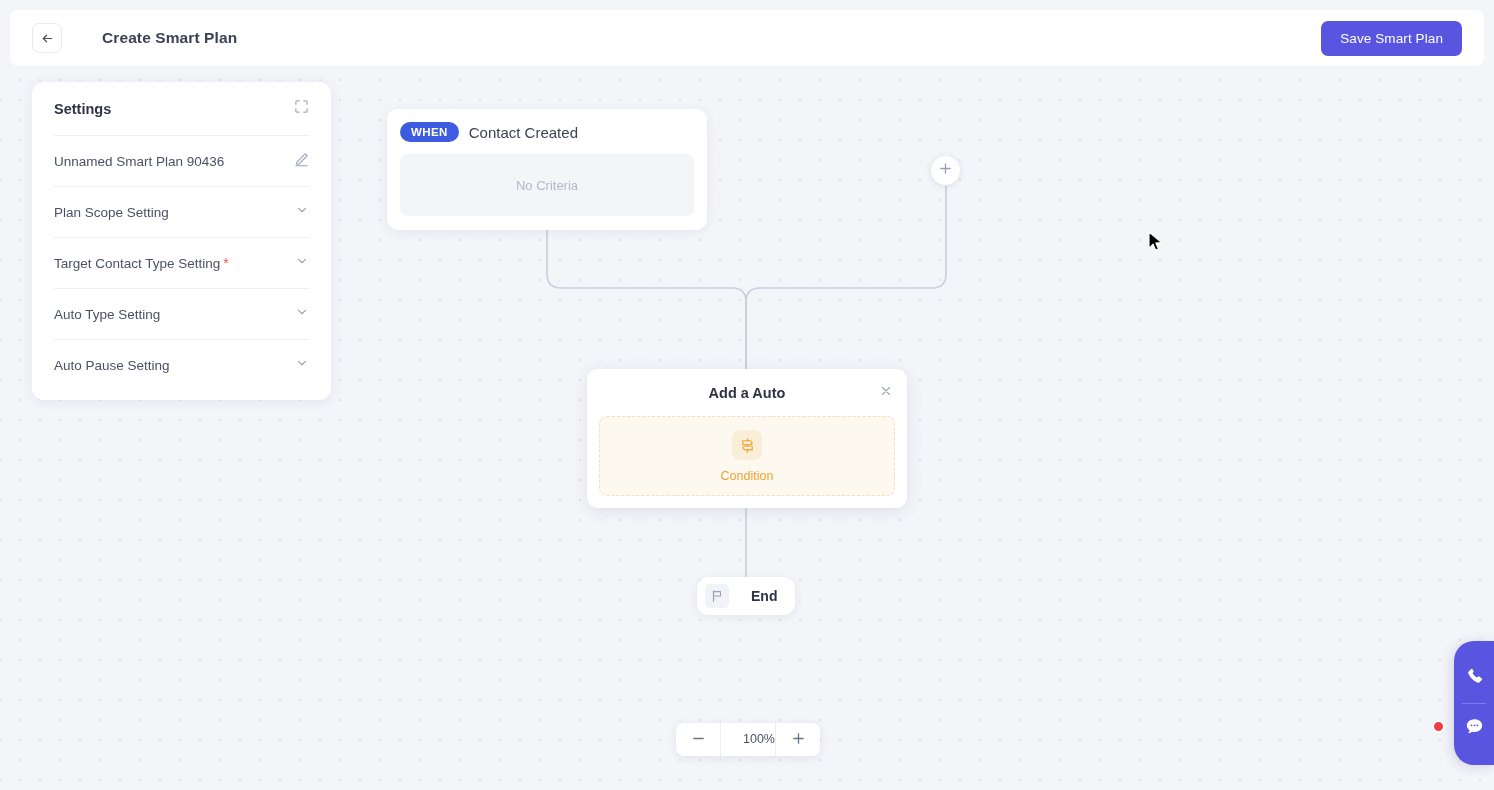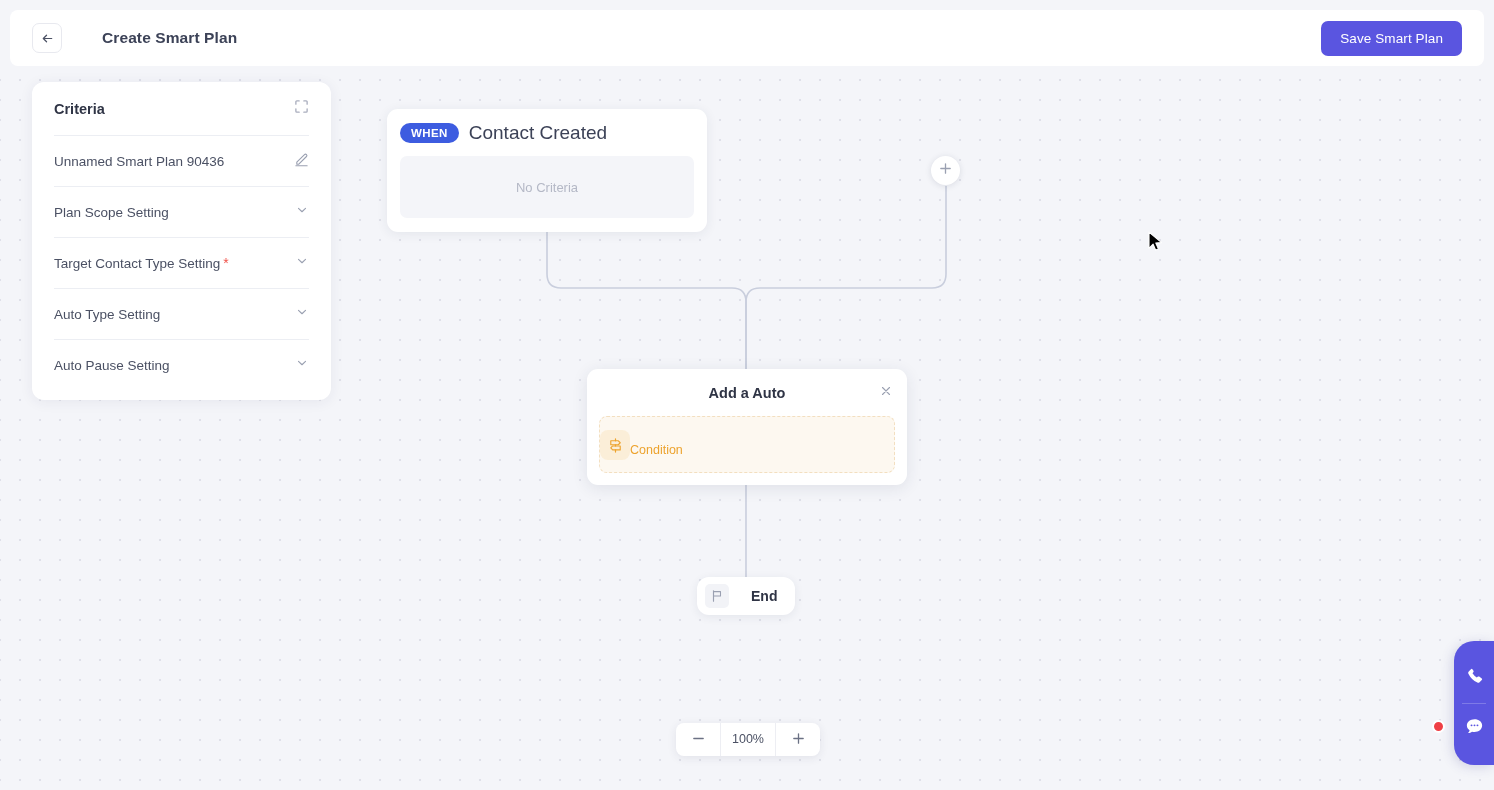--- a/index.html
+++ b/index.html
@@ -121,21 +121,21 @@
   .trigger-head { display: flex; align-items: center; gap: 10px; }
   .when-pill {
     background: #3d5ce0;
     color: #fff;
     font-size: 11.5px;
     font-weight: 700;
     letter-spacing: .4px;
     padding: 4px 11px;
     border-radius: 11px;
   }
-  .trigger-name { font-size: 19px; color: #3c4257; font-weight: 500; }
+  .trigger-name { font-size: 15px; color: #3c4257; font-weight: 500; }
   .criteria-box {
     margin-top: 12px;
     height: 62px;
     background: #f4f5f9;
     border-radius: 7px;
     display: flex; align-items: center; justify-content: center;
     font-size: 13px;
     color: #b4b8c6;
   }
 
@@ -174,21 +174,21 @@
   }
   .close-icon {
     position: absolute; right: 2px; top: 2px;
     cursor: pointer; display: block;
   }
   .choices { display: flex; gap: 10px; margin-top: 12px; }
   .choice {
     flex: 1;
     border-radius: 8px;
     padding: 13px 0 12px 0;
-    display: flex; align-items: center;
+    display: flex; flex-direction: column; align-items: center;
     cursor: pointer;
   }
   .choice .chip {
     width: 30px; height: 30px;
     border-radius: 8px;
     display: flex; align-items: center; justify-content: center;
   }
   .choice .ctext { margin-top: 9px; font-size: 12.5px; }
   .choice-condition {
     background: #fdf8f0;
@@ -235,21 +235,21 @@
     display: flex; align-items: center;
     z-index: 25;
   }
   .zoom-btn {
     width: 44px; height: 100%;
     display: flex; align-items: center; justify-content: center;
     cursor: pointer;
     background: none; border: none;
   }
   .zoom-val {
-    flex: 1; text-align: center;
+    flex: 1; text-align: right;
     font-size: 12.5px;
     color: #4b5164;
     border-left: 1px solid #edeef3;
     border-right: 1px solid #edeef3;
     line-height: 33px;
     height: 100%;
     cursor: default;
   }
 
   
@@ -301,21 +301,21 @@
         <path d="M12.5 8H3.5M3.5 8L7 4.5M3.5 8L7 11.5" stroke="#4b5164" stroke-width="1.3" stroke-linecap="round" stroke-linejoin="round"></path>
       </svg>
     </span>
   </div>
   <div class="page-title">Create Smart Plan</div>
   <button class="save-btn">Save Smart Plan</button>
 </div>
 
 <div class="settings-panel">
   <div class="settings-head">
-    <span class="title">Criteria</span>
+    <span class="title">Settings</span>
     <span class="collapse-icon">
       <svg width="15" height="15" viewBox="0 0 16 16" fill="none">
         <path d="M2 5.5V3a1 1 0 0 1 1-1h2.5" stroke="#a9adbd" stroke-width="1.4" stroke-linecap="round"></path>
         <path d="M14 5.5V3a1 1 0 0 0-1-1h-2.5" stroke="#a9adbd" stroke-width="1.4" stroke-linecap="round"></path>
         <path d="M2 10.5V13a1 1 0 0 0 1 1h2.5" stroke="#a9adbd" stroke-width="1.4" stroke-linecap="round"></path>
         <path d="M14 10.5V13a1 1 0 0 1-1 1h-2.5" stroke="#a9adbd" stroke-width="1.4" stroke-linecap="round"></path>
       </svg>
     </span>
   </div>
   <div class="panel-divider"></div>

